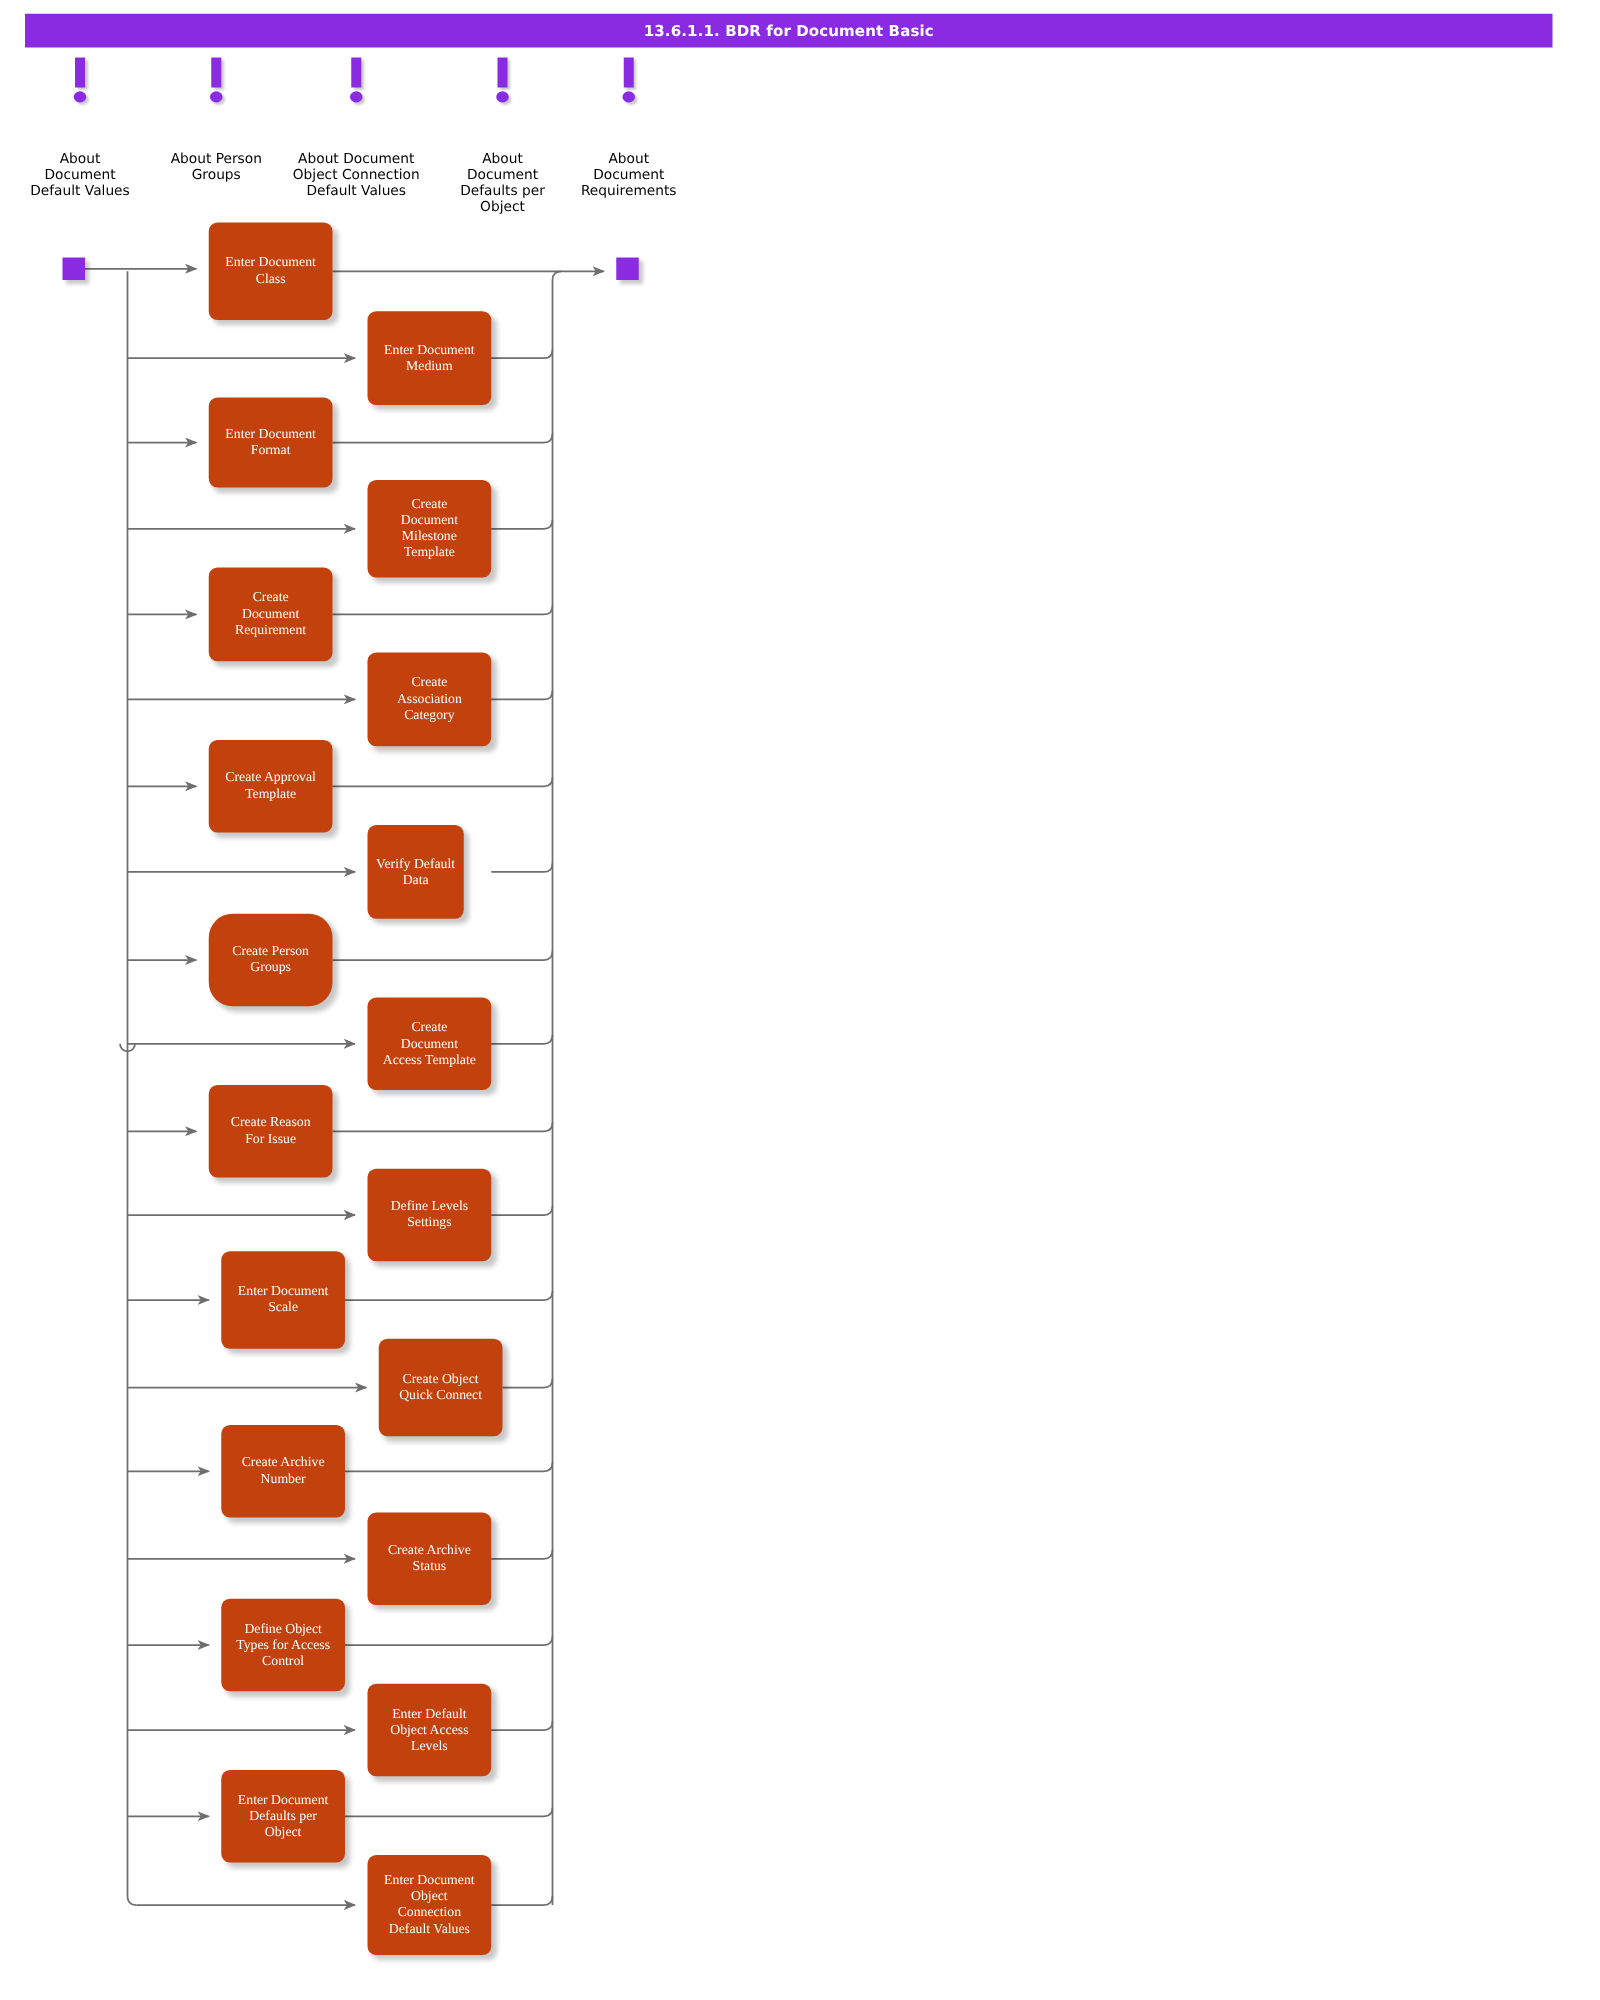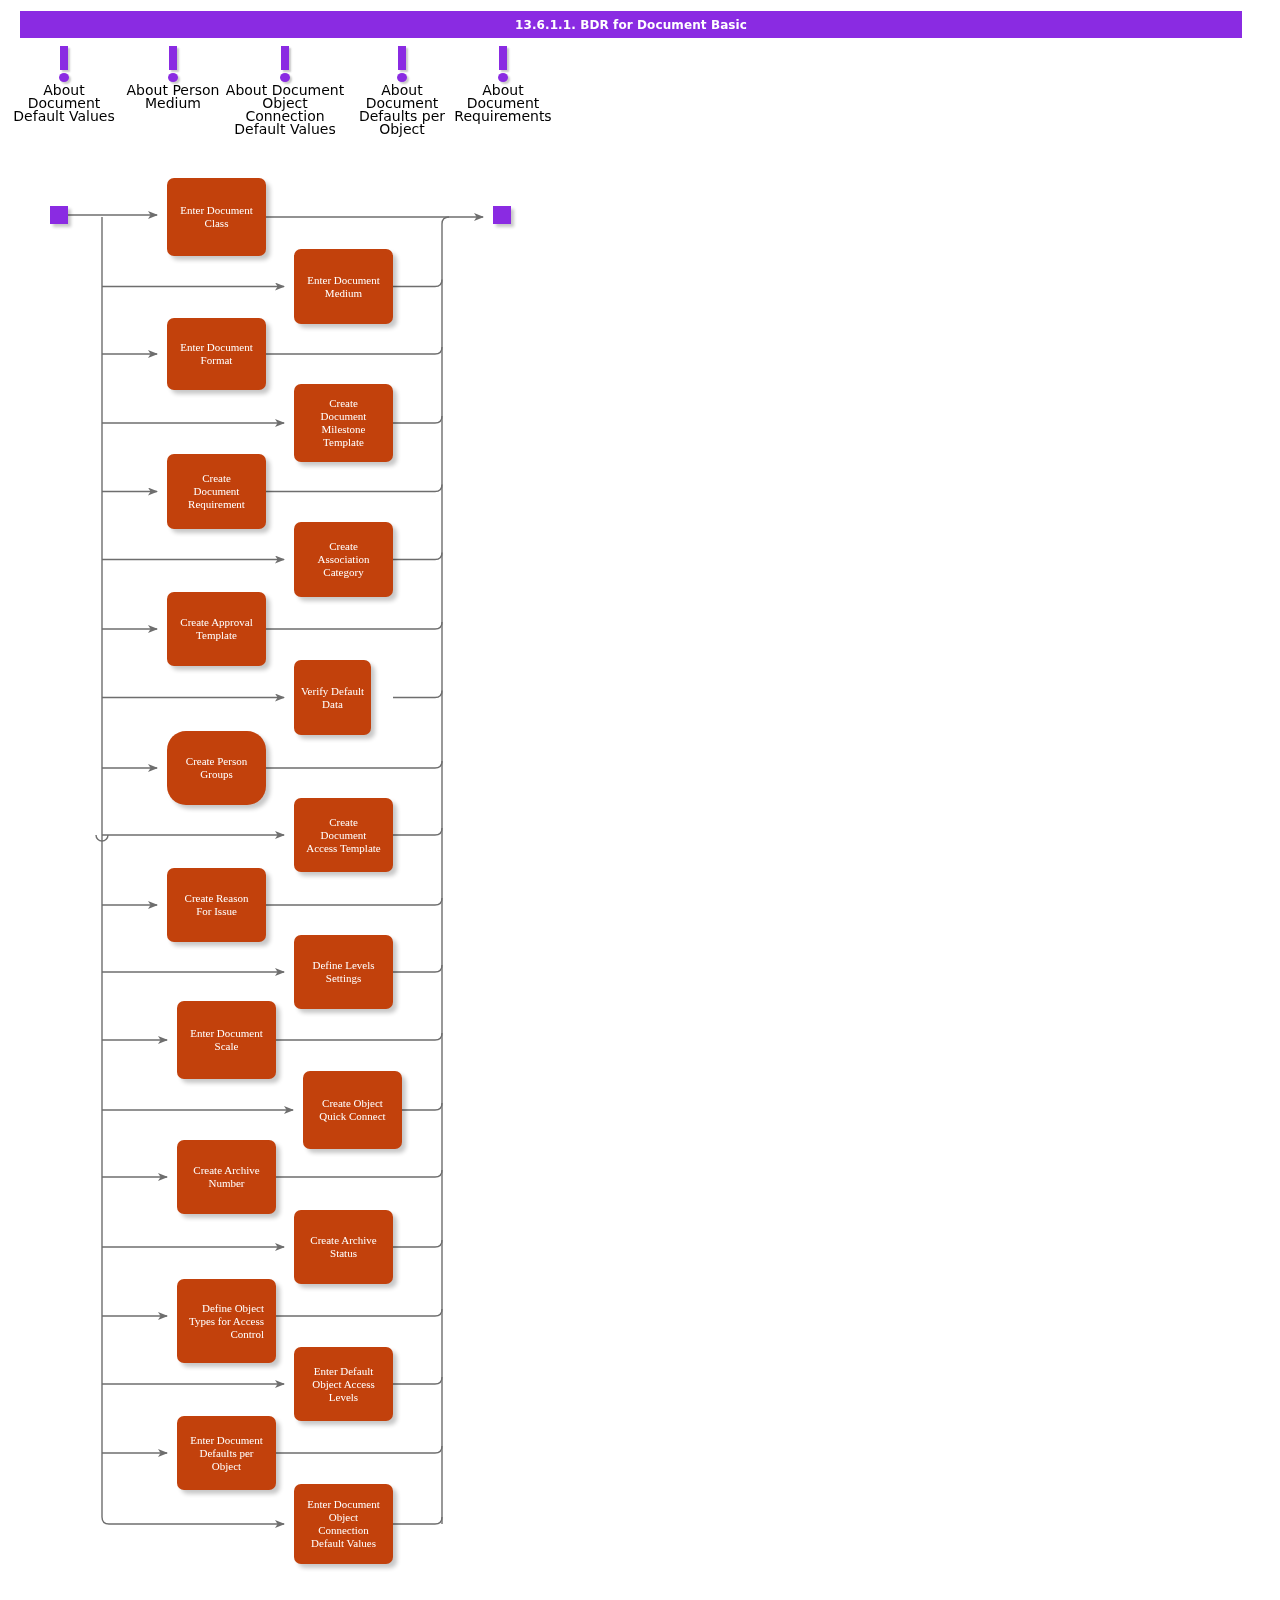--- a/index.html
+++ b/index.html
@@ -57,24 +57,25 @@
     position: absolute;
     left: 55px;
     top: 27px;
     width: 10px;
     height: 9px;
     border-radius: 50%;
     background: #8A2BE2;
     box-shadow: 2px 2px 2px rgba(0,0,0,.22);
   }
   .note .note-label {
-    font-size: 14px;
+    font-size: 11px;
     line-height: 13px;
     color: #000000;
     white-space: pre-line;
+    margin-top: 36px;
   }
 
   
   #flow {
     position: absolute;
     left: 0;
     top: 150px;
     width: 1280px;
     height: 1450px;
   }
@@ -128,21 +129,21 @@
       <div class="note-label">About
 Document
 Default Values</div>
     </div>
     <div class="note" style="left: 113px; top: 46px;">
       <div class="bang">
         <div class="bang-bar"></div>
         <div class="bang-dot"></div>
       </div>
       <div class="note-label">About Person
-Medium</div>
+Groups</div>
     </div>
     <div class="note" style="left: 225px; top: 46px;">
       <div class="bang">
         <div class="bang-bar"></div>
         <div class="bang-dot"></div>
       </div>
       <div class="note-label">About Document
 Object Connection
 Default Values</div>
     </div>
@@ -253,21 +254,21 @@
       <div class="activity" style="left: 294px; top: 785px; width: 99px; height: 74px;"><span>Define Levels
 Settings</span></div>
       <div class="activity" style="left: 177px; top: 851px; width: 99px; height: 78px;"><span>Enter Document
 Scale</span></div>
       <div class="activity" style="left: 303px; top: 921px; width: 99px; height: 78px;"><span>Create Object
 Quick Connect</span></div>
       <div class="activity" style="left: 177px; top: 990px; width: 99px; height: 74px;"><span>Create Archive
 Number</span></div>
       <div class="activity" style="left: 294px; top: 1060px; width: 99px; height: 74px;"><span>Create Archive
 Status</span></div>
-      <div class="activity" style="left: 177px; top: 1129px; width: 99px; height: 84px; text-align: right;"><span>Define Object
+      <div class="activity" style="left: 177px; top: 1129px; width: 99px; height: 74px;"><span>Define Object
 Types for Access
 Control</span></div>
       <div class="activity" style="left: 294px; top: 1197px; width: 99px; height: 74px; text-align: center;"><span>Enter Default
 Object Access
 Levels</span></div>
       <div class="activity" style="left: 177px; top: 1266px; width: 99px; height: 74px;"><span>Enter Document
 Defaults per
 Object</span></div>
       <div class="activity" style="left: 294px; top: 1334px; width: 99px; height: 80px;"><span>Enter Document
 Object

